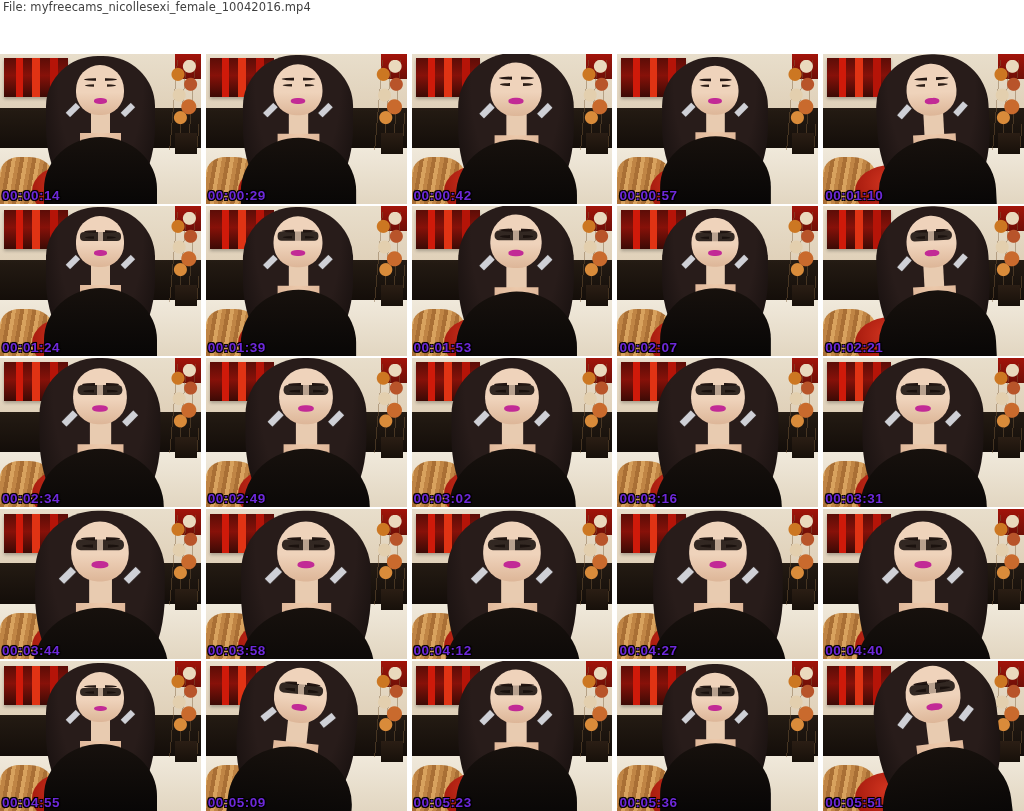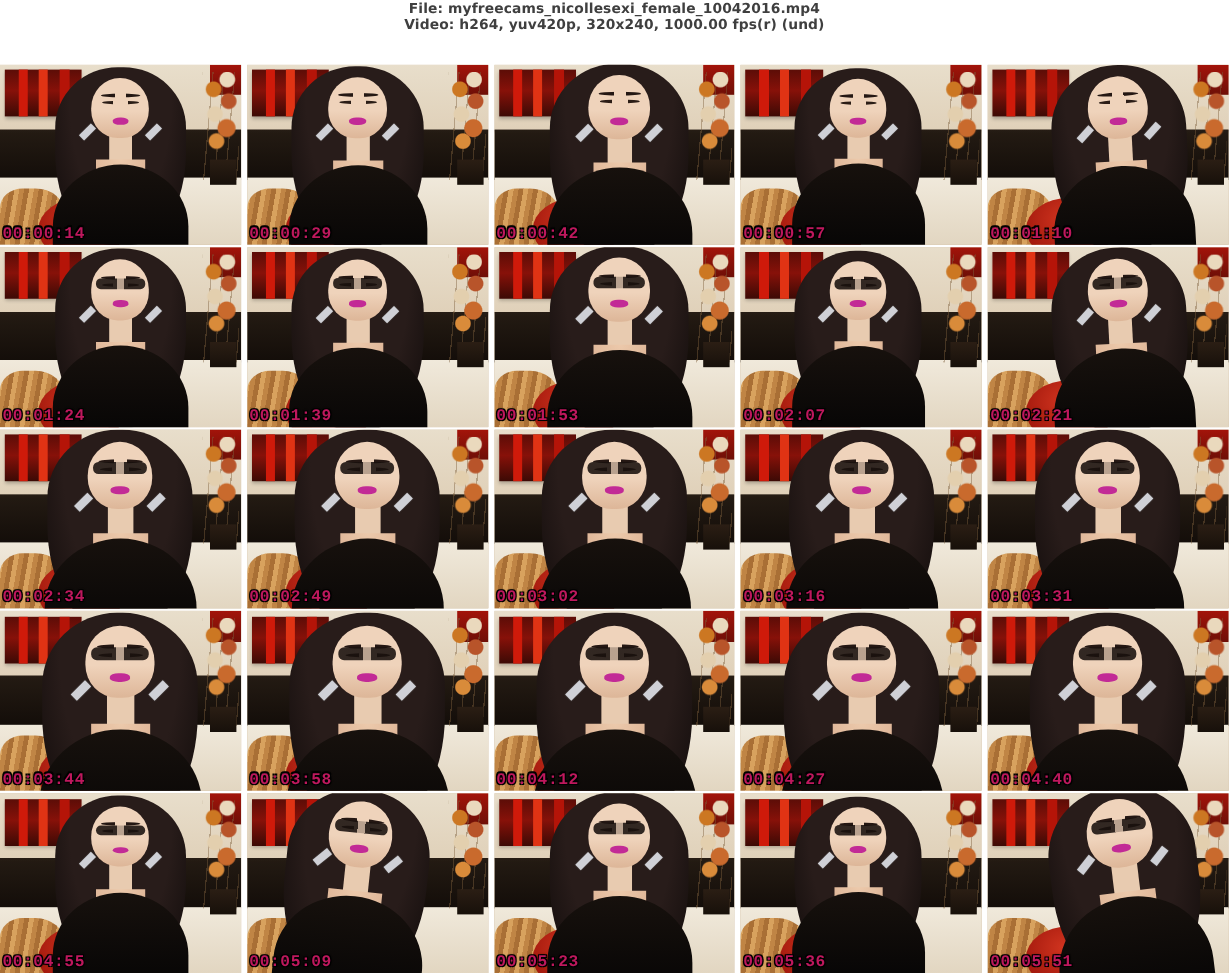--- a/index.html
+++ b/index.html
@@ -5,22 +5,22 @@
   html,body{margin:0;padding:0;}
   body{
     width:1024px;height:811px;overflow:hidden;background:#ffffff;
     font-family:"DejaVu Sans","Liberation Sans",sans-serif;
   }
   .sheet{width:1024px;height:811px;display:flex;flex-direction:column;background:#fff;}
 
   
   .meta{height:54px;padding:1px 3px 0 3px;box-sizing:border-box;background:#fff;}
   .meta-line{
-    font-size:11.5px;line-height:13.2px;font-weight:bold;color:#3f3f3f;
-    white-space:nowrap;letter-spacing:0.1px;text-align:center;
+    font-size:11.5px;line-height:13.2px;font-weight:normal;color:#3f3f3f;
+    white-space:nowrap;letter-spacing:0.1px;
   }
 
   
   .grid{
     flex:1;display:grid;
     grid-template-columns:repeat(5,1fr);
     grid-template-rows:repeat(5,1fr);
     column-gap:5px;row-gap:2px;background:#fff;
   }
   .cell{position:relative;overflow:hidden;background:#d9c9b0;}
@@ -110,32 +110,31 @@
   .cell:nth-child(n+6) .glasses{display:block;}
   .cell:nth-child(n+11):nth-child(-n+15) .figure{transform:scale(1.12) translateY(3px);}
   .cell:nth-child(n+16):nth-child(-n+20) .figure{transform:scale(1.2) translateY(7px);}
   .cell:nth-child(17) .figure{transform:scale(1.16) rotate(4deg) translateY(5px);}
   .cell:nth-child(22) .figure{transform:scale(1.1) rotate(6deg) translateX(-6px);}
   .cell:nth-child(25) .figure{transform:scale(1.14) rotate(-7deg) translateX(10px);}
 
   
   .ts{
     position:absolute;left:2px;bottom:1px;z-index:5;
-    color:#be185d;font-weight:bold;font-size:13.5px;letter-spacing:.5px;
-    font-family:Liberation Mono, monospace;
+    color:#6d28d9;font-weight:bold;font-size:13.5px;letter-spacing:.5px;
+    font-family:Liberation Sans, sans-serif;
     text-shadow:-1px -1px 0 #000,1px -1px 0 #000,-1px 1px 0 #000,1px 1px 0 #000,0 0 2px #000;
   }
 </style>
 </head>
 <body>
 
 <div class="sheet">
   <header class="meta">
     <div class="meta-line">File: myfreecams_nicollesexi_female_10042016.mp4</div>
-    <div class="meta-line">Video: h264, yuv420p, 320x240, 1000.00 fps(r) (und)</div>
   </header>
   <div class="grid">
       <div class="cell">
     <div class="scene">
       <div class="painting"></div>
       <div class="painting-right"></div>
       <div class="headboard"></div>
       <div class="bed"></div>
       <div class="pillow-tan"></div>
       <div class="pillow-red"></div>

